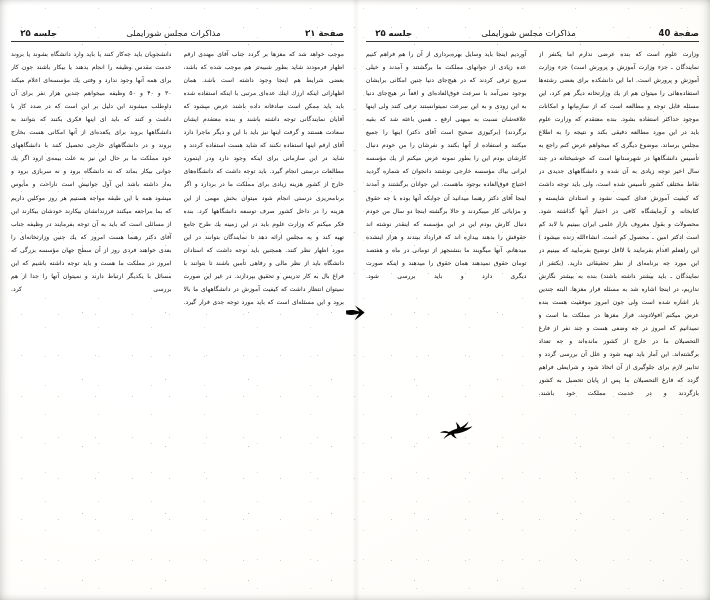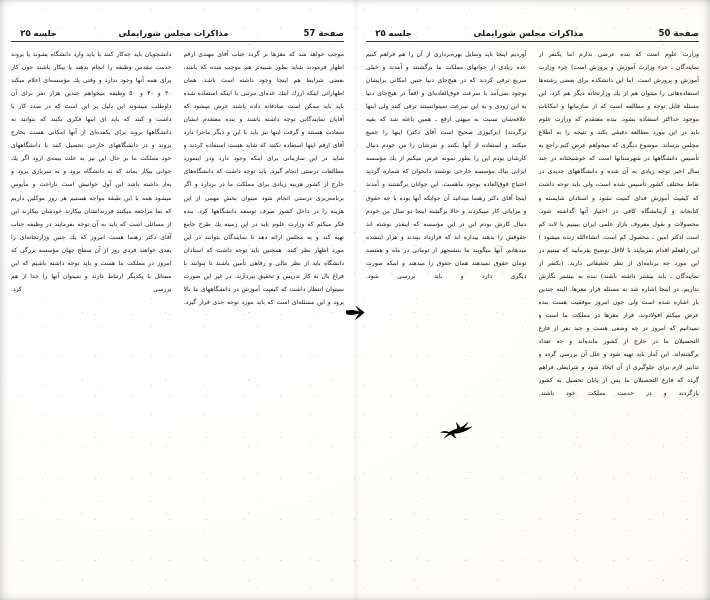--- a/index.html
+++ b/index.html
@@ -43,21 +43,21 @@
   .page.right-sheet{order:1;}
 
   
   .runhead{
     display:flex;align-items:flex-end;justify-content:space-between;
     height:20px;
     font-size:8.5px;font-weight:bold;color:#20201e;
     letter-spacing:.2px;
   }
   .runhead .rh-slot{white-space:nowrap;}
-  .runhead .rh-title{font-size:8.5px;font-weight:bold;}
+  .runhead .rh-title{font-size:8.5px;font-weight:normal;}
   .runhead .rh-page{min-width:54px;}
   .runhead .rh-vol{min-width:46px;text-align:right;}
   .rule{
     height:0;border-top:1.6px solid #1c1c1a;
     margin:3px 0 5px 0;opacity:.88;
   }
 
   
   .cols{
     display:flex;gap:12px;
@@ -108,41 +108,41 @@
 </head>
 <body>
 
 <div id="scan">
 
   <div id="spread">
 
     <div class="page left-sheet">
 
       <div class="runhead">
-        <span class="rh-slot rh-page">صفحة 57</span>
+        <span class="rh-slot rh-page">صفحة ۳۱</span>
         <span class="rh-slot rh-title">مذاكرات مجلس شورایملی</span>
         <span class="rh-slot rh-vol">جلسه ۳۵</span>
       </div>
       <div class="rule"></div>
 
       <div class="cols">
         <div class="col">
           <p>موجب خواهد شد كه مغزها بر گردد جناب آقای مهندی ارقم اظهار فرمودند شاید بطور شبیه‌تر هم موجب شده كه باشد، بعضی شرایط هم اینجا وجود داشته است باشد. همان اظهاراتی اینكه ارزك اینك عده‌ای مرتبی با اینكه استفاده شده باید باید ممكن است صادقانه داده باشند عرض میشود كه آقایان نمایندگانی توجه داشته باشند و بنده معتقدم ایشان سعادت هستند و گرفت اینها نیز باید با این و دیگر ماجرا دارد آقای ارقم اینها استفاده نكنند كه شاید هست استفاده كردند و شاید در این سازمانی برای اینكه وجود دارد ودر اینمورد مطالعات درستی انجام گیرد. باید توجه داشت كه دانشگاه‌های خارج از كشور هزینه زیادی برای مملكت ما در بردارد و اگر برنامه‌ریزی درستی انجام شود میتوان بخش مهمی از این هزینه را در داخل كشور صرف توسعه دانشگاهها كرد. بنده فكر میكنم كه وزارت علوم باید در این زمینه یك طرح جامع تهیه كند و به مجلس ارائه دهد تا نمایندگان بتوانند در این مورد اظهار نظر كنند. همچنین باید توجه داشت كه استادان دانشگاه باید از نظر مالی و رفاهی تأمین باشند تا بتوانند با فراغ بال به كار تدریس و تحقیق بپردازند. در غیر این صورت نمیتوان انتظار داشت كه كیفیت آموزش در دانشگاههای ما بالا برود و این مسئله‌ای است كه باید مورد توجه جدی قرار گیرد.</p>
         </div>
         <div class="col">
           <p>دانشجویان باید چه‌كار كنند یا باید وارد دانشگاه بشوند یا بروند خدمت مقدس وظیفه را انجام بدهند یا بیكار باشند چون كار برای همه آنها وجود ندارد و وقتی یك مؤسسه‌ای اعلام میكند ۳۰ و ۴۰ و ۵۰ وظیفه میخواهم چندین هزار نفر برای آن داوطلب میشوند این دلیل بر این است كه در صدد كار با داشت و كنند كه باید ای اینها فكری بكنند كه بتوانند به دانشگاهها بروند برای یكعده‌ای از آنها امكانی هست بخارج بروند و در دانشگاههای خارجی تحصیل كنند با دانشگاههای خود مملكت ما بر حال این نیز به علت بیمه‌ی ارود اگر یك جوانی بیكار بماند كه نه دانشگاه برود و نه سربازی برود و به‌ار داشته باشد این آول جوانیش است ناراحت و مأیوس میشود همه با این طبقه مواجه هستیم هر روز موكلین داریم كه بما مراجعه میكنند فرزندانشان بیكارند خودشان بیكارند این از مسائلی است كه باید به آن توجه بفرمایند در وظیفه جناب آقای دكتر رهنما هست امروز كه یك چنین وزارتخانه‌ای را بعدی خواهند فردی روز از آن سطح جهان مؤسسه بزرگی كه امروز در مملكت ما هست و باید توجه داشته باشیم كه این مسائل با یكدیگر ارتباط دارند و نمیتوان آنها را جدا از هم بررسی كرد.</p>
         </div>
       </div>
 
     </div>
 
     <div class="page right-sheet">
 
       <div class="runhead">
-        <span class="rh-slot rh-page">صفحة 50</span>
+        <span class="rh-slot rh-page">صفحة 40</span>
         <span class="rh-slot rh-title">مذاكرات مجلس شورایملی</span>
         <span class="rh-slot rh-vol">جلسه ۳۵</span>
       </div>
       <div class="rule"></div>
 
       <div class="cols">
         <div class="col">
           <p>وزارت علوم است كه بنده عرضی ندارم اما یكنفر از نمایندگان ـ جزء وزارت آموزش و پرورش است) جزء وزارت آموزش و پرورش است. اما این دانشكده برای بعضی رشته‌ها استفاده‌هائی را میتوان هم از یك وزارتخانه دیگر هم كرد، این مسئله قابل توجه و مطالعه است كه از سازمانها و امكانات موجود حداكثر استفاده بشود. بنده معتقدم كه وزارت علوم باید در این مورد مطالعه دقیقی بكند و نتیجه را به اطلاع مجلس برساند. موضوع دیگری كه میخواهم عرض كنم راجع به تأسیس دانشگاهها در شهرستانها است كه خوشبختانه در چند سال اخیر توجه زیادی به آن شده و دانشگاههای جدیدی در نقاط مختلف كشور تأسیس شده است، ولی باید توجه داشت كه كیفیت آموزش فدای كمیت نشود و استادان شایسته و كتابخانه و آزمایشگاه كافی در اختیار آنها گذاشته شود. محصولات و بقول معروف بازار علمی ایران ببینیم با لابد كم است ادكتر امین ـ محصول كم است. انشاءالله زنده میشود ) این راهعلم اقدام بفرمایند با لااقل توضیح بفرمایید كه ببینیم در این مورد چه برنامه‌ای از نظر تحقیقاتی دارید. (بكتفر از نمایندگان ـ باید بیشتر داشته باشند) بنده به بیشتر نگارش نداریم، در اینجا اشاره شد به مسئله قرار مغزها. البته چندین بار اشاره شده است ولی چون امروز موفقیت هست بنده عرض میكنم افولادوند، قرار مغزها در مملكت ما است و نمیدانیم كه امروز در چه وضعی هست و چند نفر از فارغ التحصیلان ما در خارج از كشور مانده‌اند و چه تعداد برگشته‌اند. این آمار باید تهیه شود و علل آن بررسی گردد و تدابیر لازم برای جلوگیری از آن اتخاذ شود و شرایطی فراهم گردد كه فارغ التحصیلان ما پس از پایان تحصیل به كشور بازگردند و در خدمت مملكت خود باشند.</p>
         </div>
         <div class="col">

